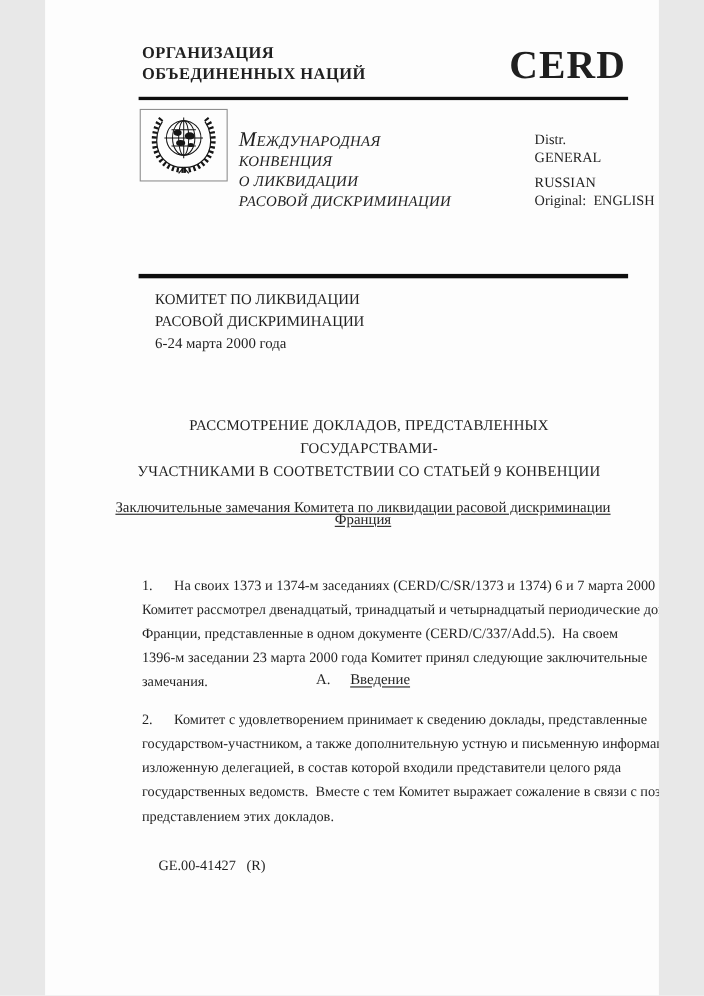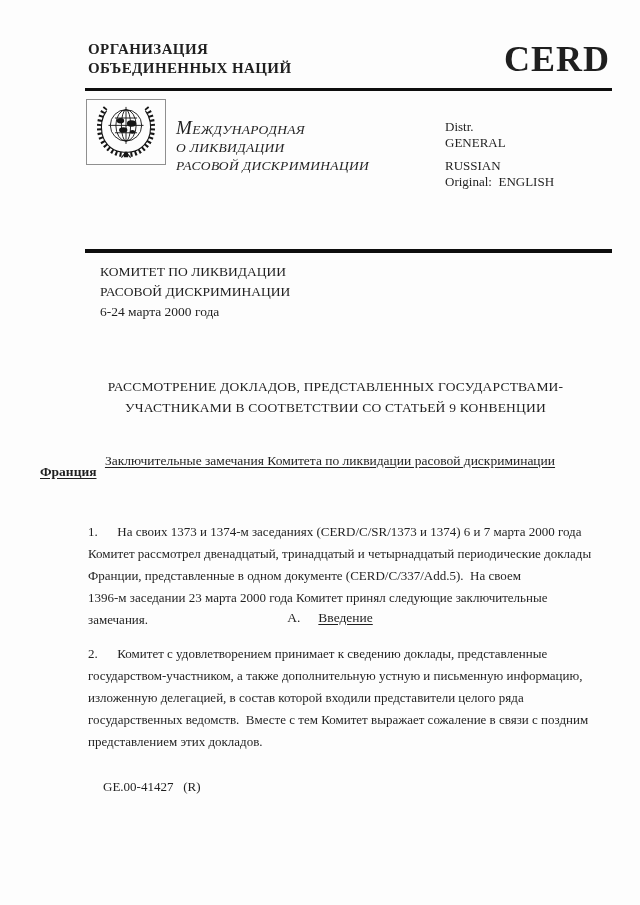--- a/index.html
+++ b/index.html
@@ -1,18 +1,18 @@
 <!DOCTYPE html>
 <html><head>
 <meta charset="utf-8">
 <style>
   html,body { margin:0; padding:0; background:#e8e8e8; }
   .page {
     position: relative;
-    width: 640px;
+    width: 558px;
     height: 905px;
     margin: 0 auto;
     background: #fdfdfd;
     color: #1f1f1f;
     font-family: "Liberation Serif", "DejaVu Serif", serif;
     overflow: hidden;
   }
   .abs { position: absolute; }
   .pre { white-space: pre; }
   .preline { white-space: pre-line; }
@@ -73,23 +73,22 @@
     letter-spacing: 0.2px;
   }
   .doc-subtitle {
     left: 40px; right: 20px; top: 429px;
     text-align: center;
     font-size: 13.5px;
     margin-top: 24px;
   }
   .country {
     left: 40px; right: 20px; top: 464px;
-    text-align: left;
-    font-size: 13.5px;
-    font-weight: bold;
+    text-align: center;
+    font-size: 13.5px;
   }
   .u { text-decoration: underline; text-underline-offset: 2px; }
 
   .para {
     left: 88px; top: 0;
     font-size: 13px;
     line-height: 22px;
   }
   .para1 { top: 521px; }
   .para2 { top: 643px; }
@@ -143,20 +142,21 @@
           <path d="M39,56 C51,57 62,49 65,36 C66.5,28 65,18 60,11" stroke-width="1.2"></path>
           <path d="M39,59 C53,59 65,50 67.5,35 C69,26 67,15 61,8" stroke-width="5" stroke-dasharray="2.2 2.6"></path>
           <path d="M39,56 L34,62 M39,56 L44,62" stroke-width="1.2"></path>
         </g>
       </svg>
     </span>
   </div>
 
   <div class="abs convention">
     <div><span class="initial">М</span><span>ЕЖДУНАРОДНАЯ</span></div>
+    <div>КОНВЕНЦИЯ</div>
     <div>О ЛИКВИДАЦИИ</div>
     <div>РАСОВОЙ ДИСКРИМИНАЦИИ</div>
   </div>
 
   <div class="abs distr">
     <div class="group">
       <div>Distr.</div>
       <div>GENERAL</div>
     </div>
     <div class="group">

